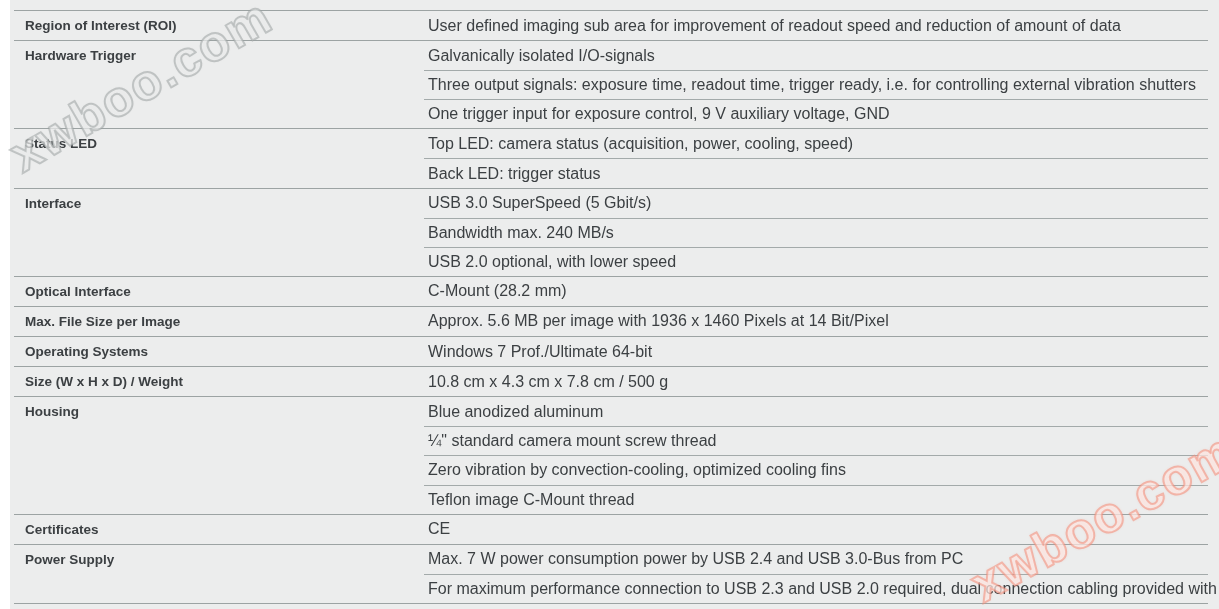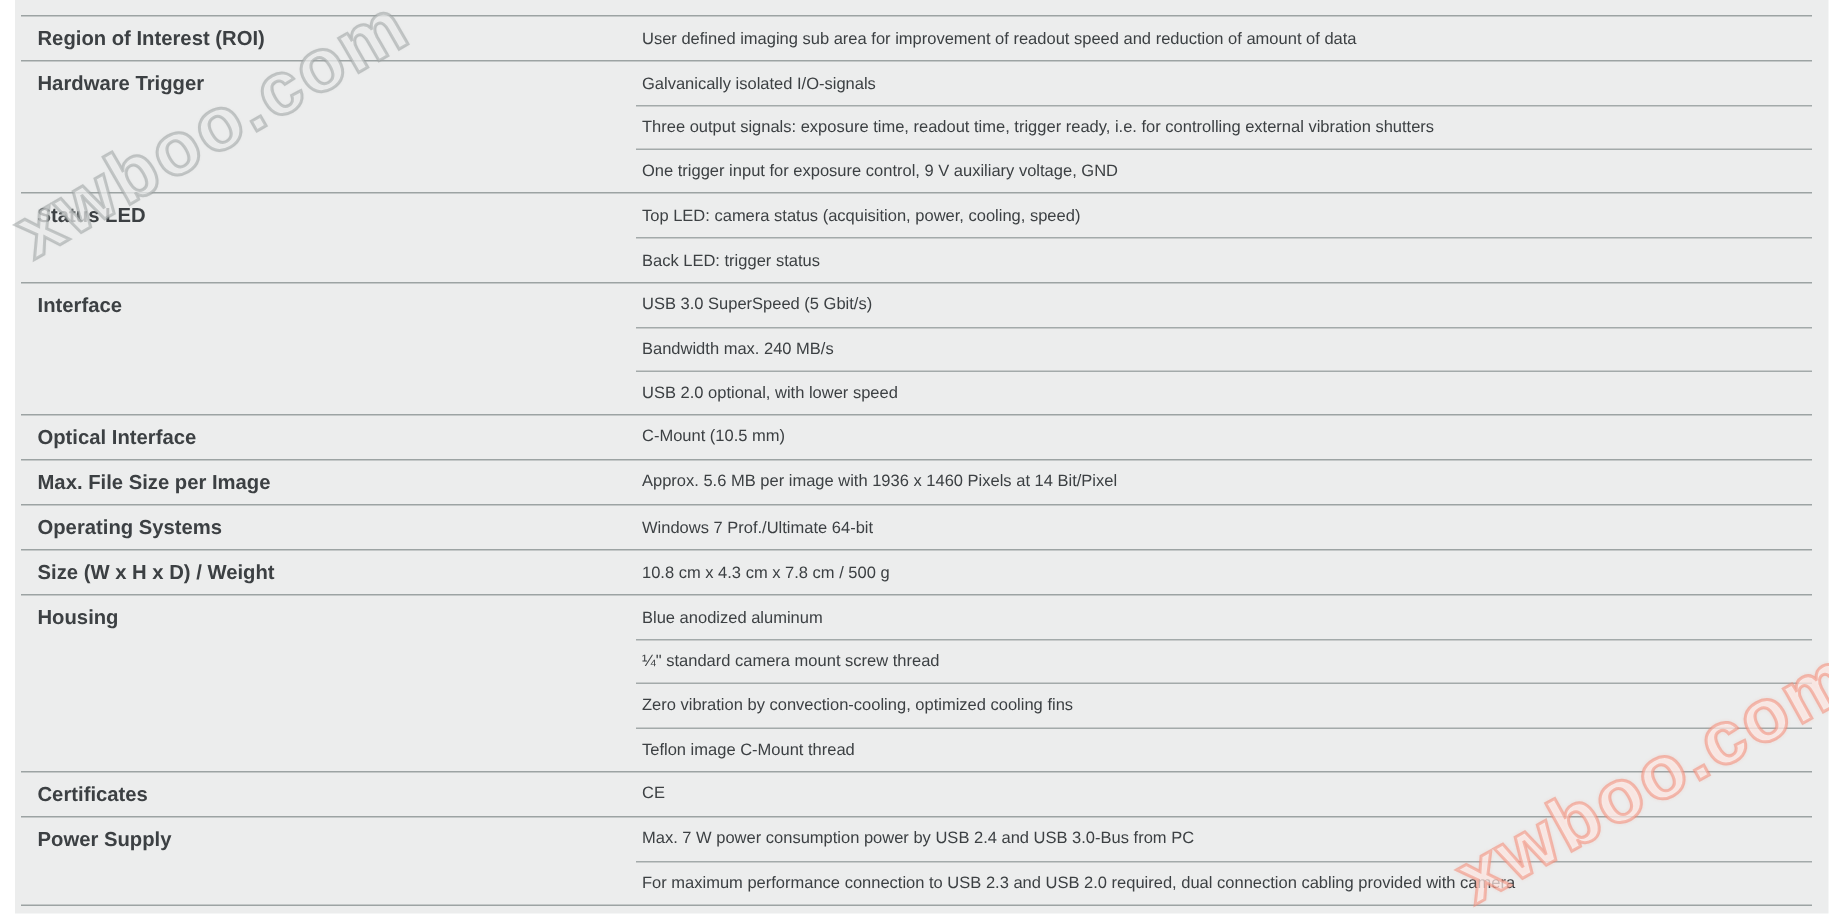--- a/index.html
+++ b/index.html
@@ -41,21 +41,21 @@
     display: flex;
     flex-direction: column;
     min-width: 0;
   }
   .value-row {
     box-sizing: border-box;
     height: 29.1px;
     display: flex;
     align-items: center;
     padding-left: 4px;
-    font-size: 11px;
+    font-size: 16px;
     color: #3C4043;
     white-space: nowrap;
   }
   .value-row + .value-row {
     border-top: 1px solid #A3AAAA;
   }
   .watermark {
     position: absolute;
     width: 270px;
     text-align: center;
@@ -121,21 +121,21 @@
           <div class="value-row">USB 3.0 SuperSpeed (5 Gbit/s)</div>
           <div class="value-row">Bandwidth max. 240 MB/s</div>
           <div class="value-row">USB 2.0 optional, with lower speed</div>
         </div>
       </div>
       <div class="spec-section">
         <div class="label-cell">
           <div class="lbl">Optical Interface</div>
         </div>
         <div class="values-col">
-          <div class="value-row">C-Mount (10.5 mm)</div>
+          <div class="value-row">C-Mount (28.2 mm)</div>
         </div>
       </div>
       <div class="spec-section">
         <div class="label-cell">
           <div class="lbl">Max. File Size per Image</div>
         </div>
         <div class="values-col">
           <div class="value-row">Approx. 5.6 MB per image with 1936 x 1460 Pixels at 14 Bit/Pixel</div>
         </div>
       </div>

